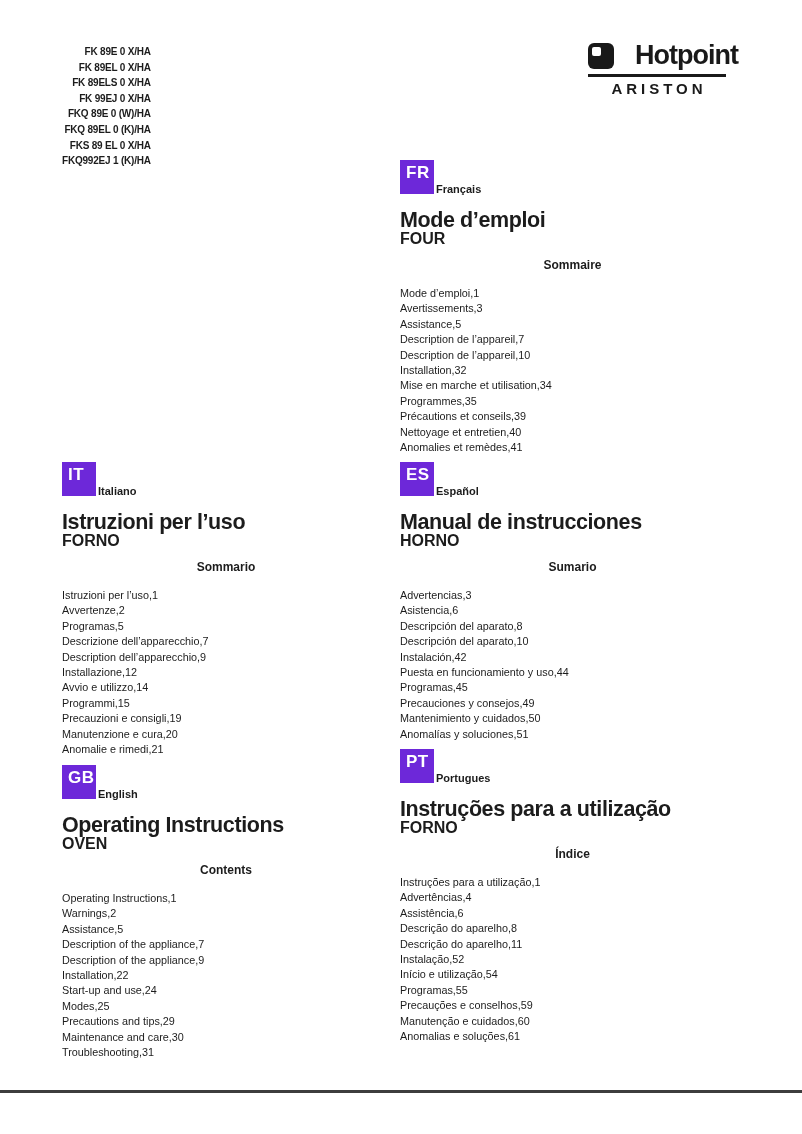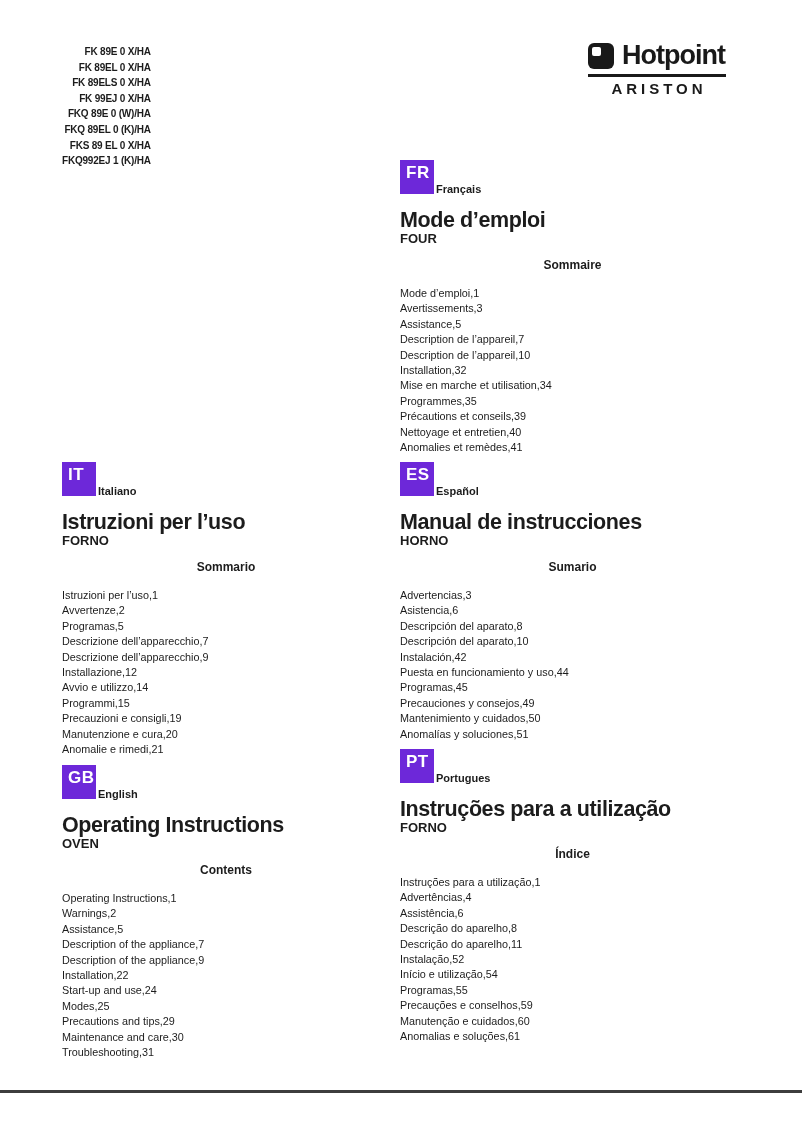--- a/index.html
+++ b/index.html
@@ -16,21 +16,21 @@
 
   
   .models {
     position:absolute; left:62px; top:44px;
     font-weight:bold; font-size:10px; letter-spacing:-0.2px;text-align:right;
   }
   .model-line { line-height:15.6px; white-space:nowrap; }
 
   
   .logo { position:absolute; left:588px; top:40px; width:138px; }
-  .logo-top { display:flex; align-items:center; }
+  .logo-top { display:flex; align-items:center;gap:13px; }
   .logo-icon {
     width:26px; height:26px; background:#191919; border-radius:6px;
     position:relative; flex:0 0 auto;
   }
   .logo-icon::after {
     content:""; position:absolute; left:4px; top:4px;
     width:9px; height:9px; background:#ffffff; border-radius:2px;
   }
   .logo-word {
     font-size:27px; font-weight:bold; letter-spacing:-1px;
@@ -56,21 +56,21 @@
     width:34px; height:34px; background:#6d28d9; color:#ffffff;
     font-weight:bold; font-size:17px; letter-spacing:0.5px;
     padding:3px 0 0 6px; box-sizing:border-box;
   }
   .lang-name { font-weight:bold; font-size:11px; margin:4px 0 -1px 2px; }
 
   .sec-title {
     font-size:21.5px; font-weight:bold; letter-spacing:-0.4px;
     margin:14px 0 0 0; line-height:24px; white-space:nowrap;
   }
-  .sec-subtitle { font-weight:bold; font-size:13px; line-height:13px; }
+  .sec-subtitle { font-weight:bold; font-size:16px; line-height:13px; }
   .toc-header { text-align:center; font-weight:bold; font-size:12px; margin-top:13px; }
   .toc { margin-top:14px; font-size:10.8px; }
   .toc-item { line-height:15.4px; white-space:nowrap; }
 
   
   .bottom-rule {
     position:absolute; left:0; right:0; top:1090px; height:3px;
     background:#3d3d3d;
   }
 </style>
@@ -128,21 +128,21 @@
       <span class="lang-name">Italiano</span>
     </div>
     <h2 class="sec-title">Istruzioni per l’uso</h2>
     <div class="sec-subtitle">FORNO</div>
     <div class="toc-header">Sommario</div>
     <div class="toc">
         <div class="toc-item">Istruzioni per l’uso,1</div>
         <div class="toc-item">Avvertenze,2</div>
         <div class="toc-item">Programas,5</div>
         <div class="toc-item">Descrizione dell’apparecchio,7</div>
-        <div class="toc-item">Descrizione dell’apparecchio,9</div>
+        <div class="toc-item">Description dell’apparecchio,9</div>
         <div class="toc-item">Installazione,12</div>
         <div class="toc-item">Avvio e utilizzo,14</div>
         <div class="toc-item">Programmi,15</div>
         <div class="toc-item">Precauzioni e consigli,19</div>
         <div class="toc-item">Manutenzione e cura,20</div>
         <div class="toc-item">Anomalie e rimedi,21</div>
       </div>
   </section>
 
   <section class="lang-section sec-es">

